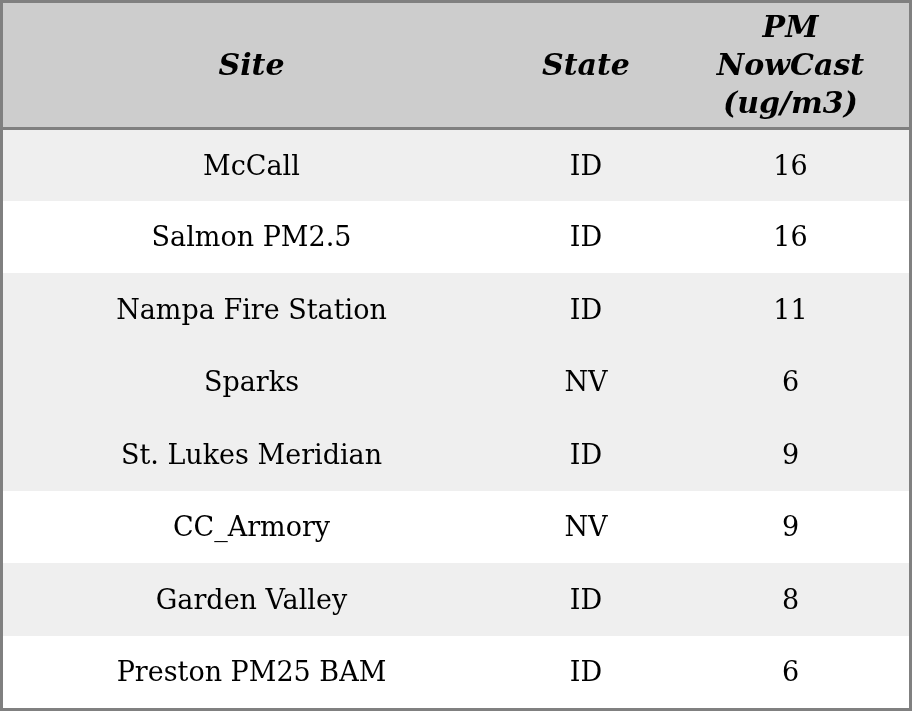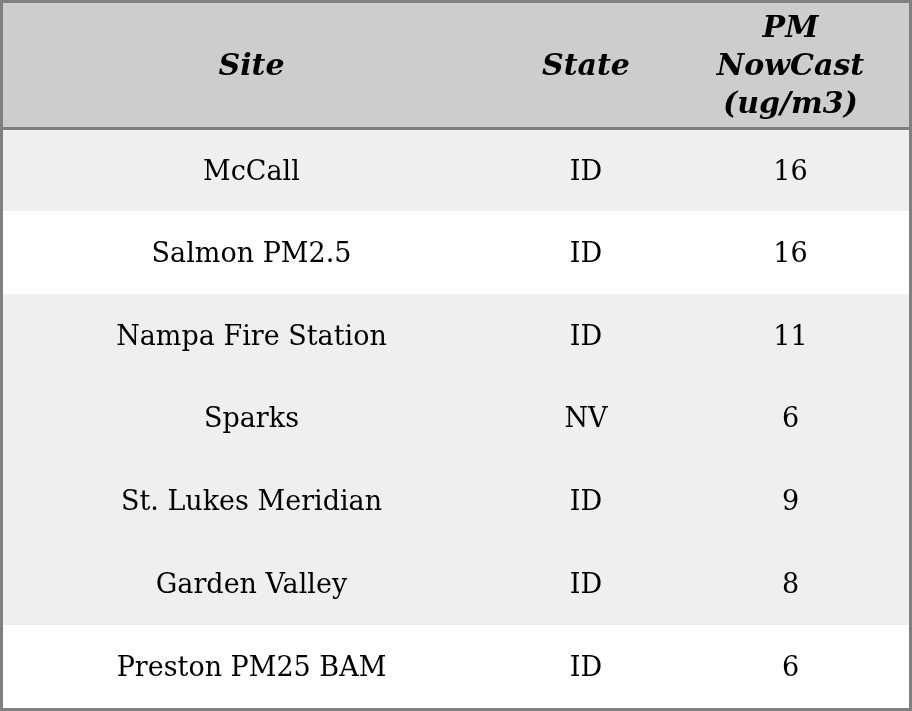--- a/index.html
+++ b/index.html
@@ -101,20 +101,25 @@
         <tr class="odd">
     <td>Sparks</td>
     <td>NV</td>
     <td>6</td>
   </tr>
         <tr class="odd">
     <td>St. Lukes Meridian</td>
     <td>ID</td>
     <td>9</td>
   </tr>
+        <tr class="even">
+    <td>CC_Armory</td>
+    <td>NV</td>
+    <td>9</td>
+  </tr>
         <tr class="odd">
     <td>Garden Valley</td>
     <td>ID</td>
     <td>8</td>
   </tr>
         <tr class="even">
     <td>Preston PM25 BAM</td>
     <td>ID</td>
     <td>6</td>
   </tr>

